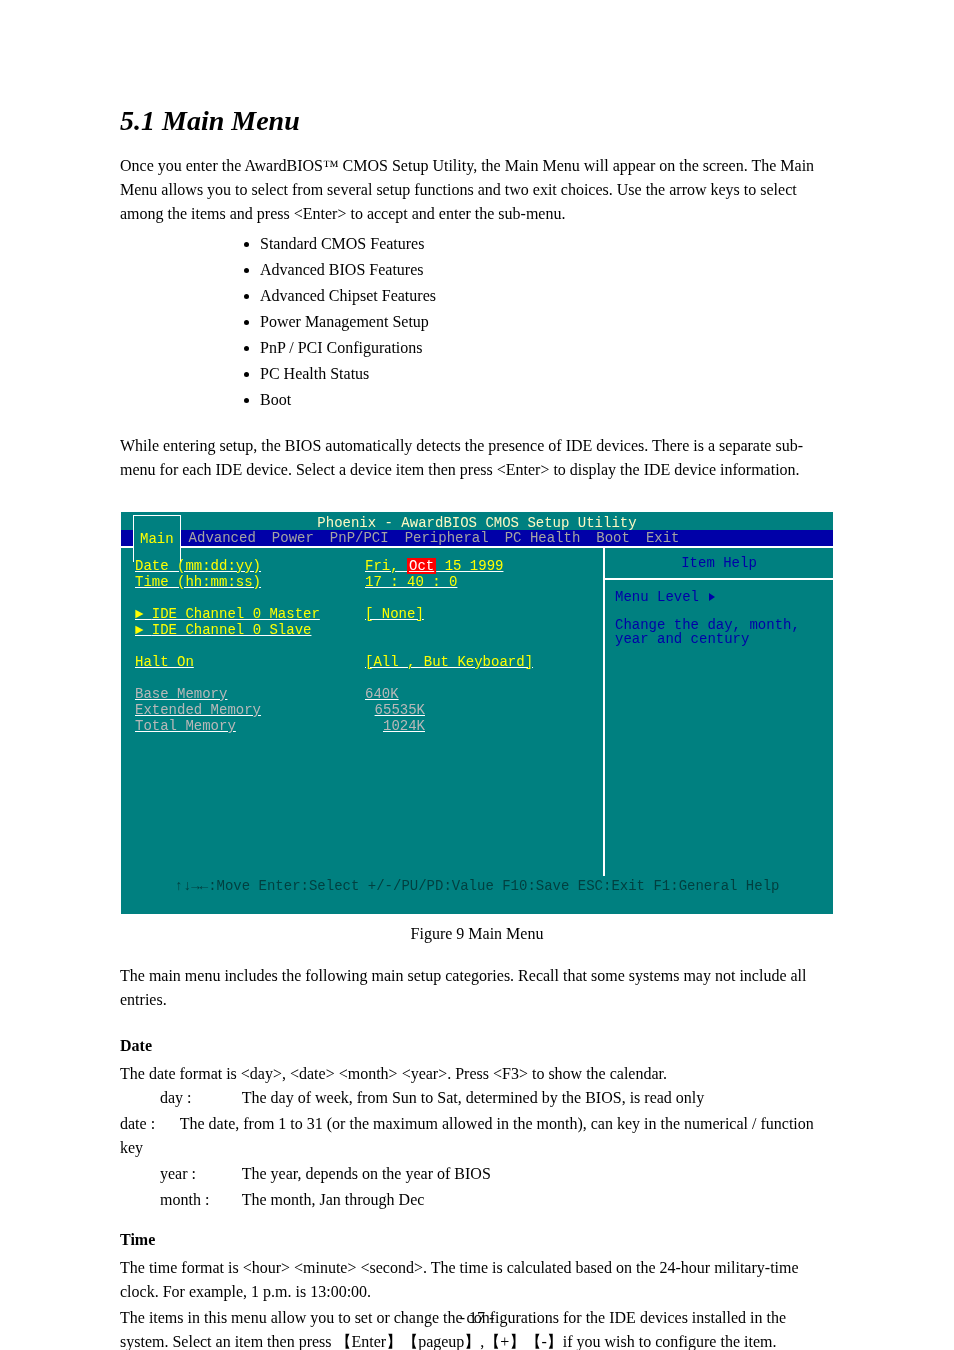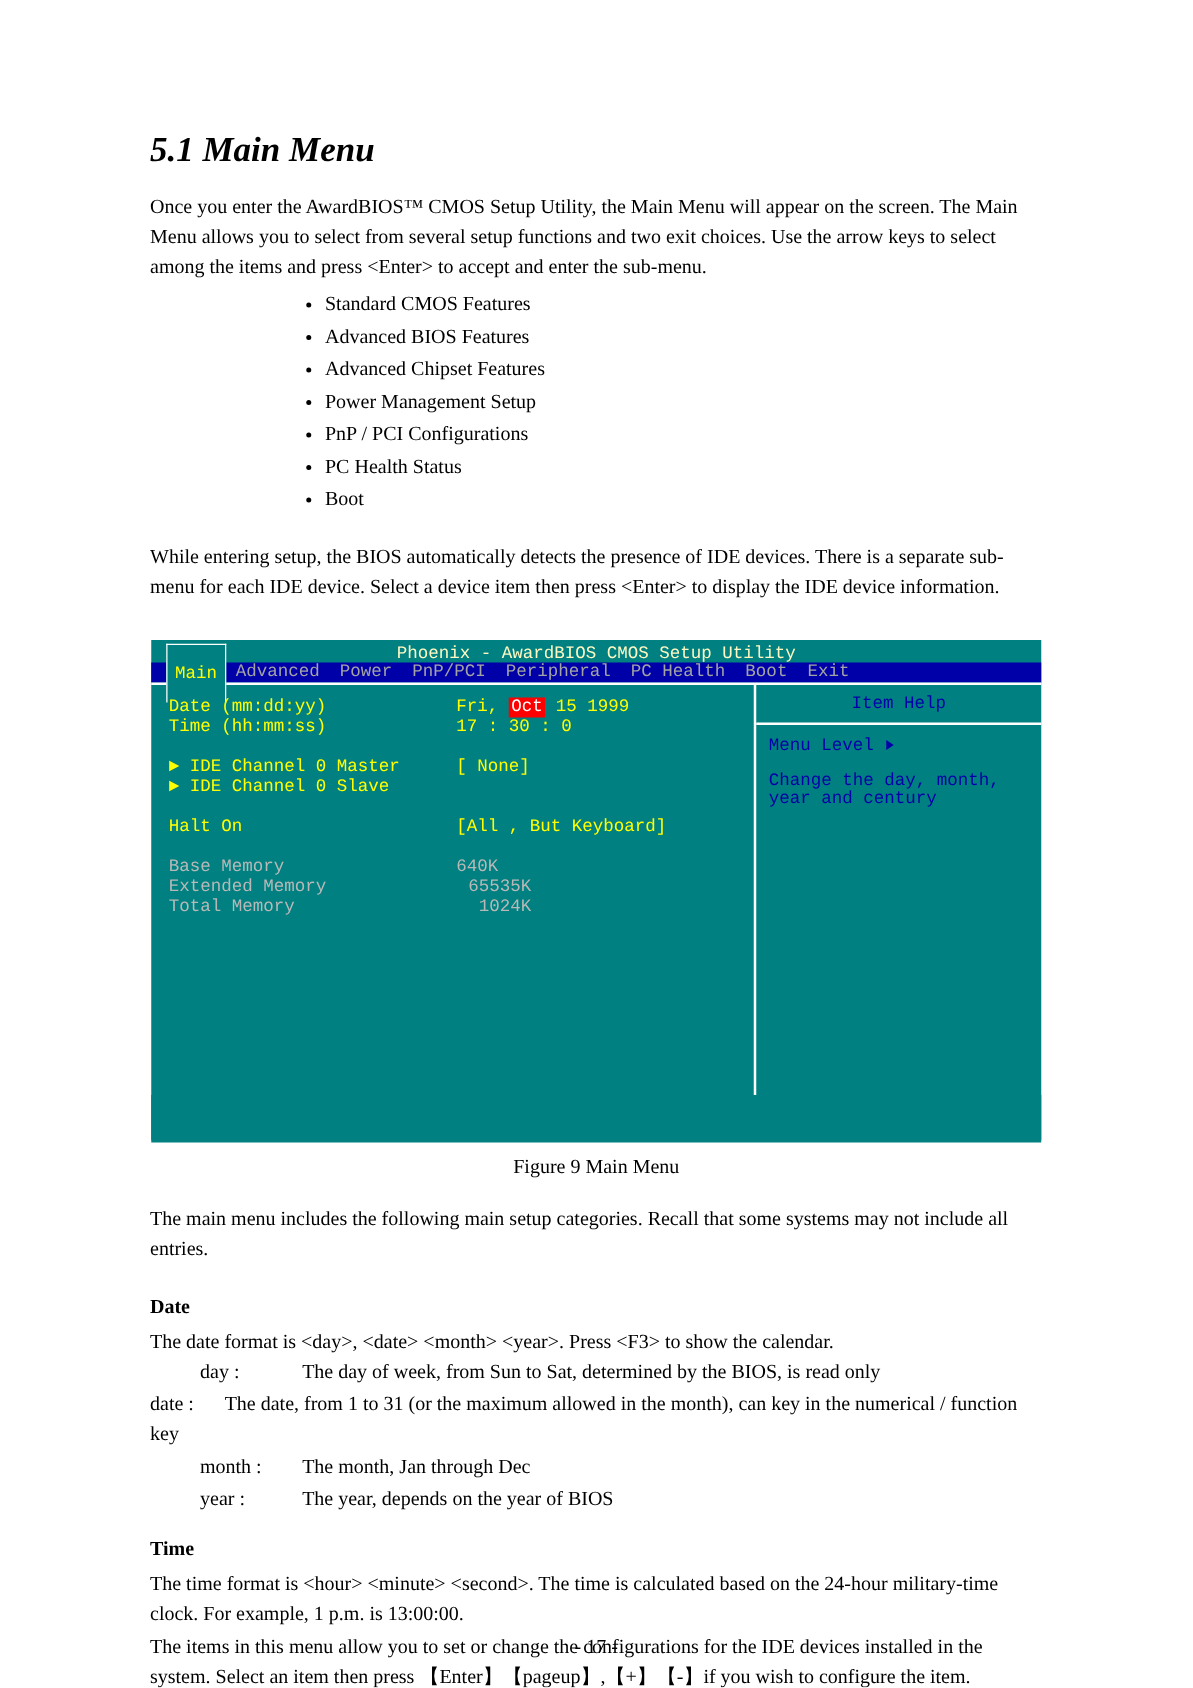--- a/index.html
+++ b/index.html
@@ -94,20 +94,21 @@
       padding: 16px 6px;
     }
     .bios-body {
       display: flex;
       height: 330px;
       border-top: 2px solid #fff;
     }
     .bios-left {
       width: 482px;
       padding: 10px 14px;
+      text-decoration: underline;
     }
     .bios-right {
       width: 230px;
       border-left: 2px solid #fff;
       padding: 0;
     }
     .bios-row {
       display: flex;
       margin-bottom: 0;
       line-height: 16px;
@@ -194,21 +195,21 @@
       <span>Exit</span>
     </div>
     <div class="bios-body">
       <div class="bios-left">
         <div class="bios-row">
           <span class="bios-lbl">Date (mm:dd:yy)</span>
           <span class="bios-val"><span>Fri, </span><span class="bios-sel">Oct</span><span> 15 1999</span></span>
         </div>
         <div class="bios-row">
           <span class="bios-lbl">Time (hh:mm:ss)</span>
-          <span class="bios-val">17 : 30 :  0</span>
+          <span class="bios-val">17 : 40 :  0</span>
         </div>
         <div class="spacer"></div>
         <div class="bios-row">
           <span class="bios-lbl"><span class="bios-arrow">► </span><span>IDE Channel 0 Master</span></span>
           <span class="bios-val">[ None]</span>
         </div>
         <div class="bios-row">
           <span class="bios-lbl"><span class="bios-arrow">► </span><span>IDE Channel 0 Slave</span></span>
         </div>
         <div class="spacer"></div>
@@ -232,45 +233,46 @@
       </div>
       <div class="bios-right">
         <div class="bios-help-title">Item Help</div>
         <div class="bios-help-body">
           <div class="ml"><span>Menu Level</span><span class="ml-arrow"></span></div>
           <div>Change the day, month, year and century</div>
         </div>
       </div>
     </div>
     <div class="bios-footer">
+      <div class="line">↑↓→←:Move  Enter:Select  +/-/PU/PD:Value  F10:Save  ESC:Exit  F1:General Help</div>
     </div>
   </div>
 
   <p class="figure-label">Figure 9 Main Menu</p>
 
   <p class="desc">The main menu includes the following main setup categories. Recall that some systems may not include all entries.</p>
 
   <div class="subheading">Date</div>
   <p>The date format is &lt;day&gt;, &lt;date&gt; &lt;month&gt; &lt;year&gt;. Press &lt;F3&gt; to show the calendar.</p>
 
   <div class="indent">
     <span class="sublbl"><span>day</span> :</span>
     <span>The day of week, from Sun to Sat, determined by the BIOS, is read only</span>
   </div>
   <div class="indent" style="padding-left:0;">
     <span class="sublbl" style="width:56px; padding-left:0;"><span>date</span> :</span>
     <span>The date, from 1 to 31 (or the maximum allowed in the month), can key in the numerical / function key</span>
   </div>
   <div class="indent">
+    <span class="sublbl"><span>year</span> :</span>
+    <span>The year, depends on the year of BIOS</span>
+  </div>
+  <div class="indent">
     <span class="sublbl"><span>month</span> :</span>
     <span>The month, Jan through Dec</span>
-  </div>
-  <div class="indent">
-    <span class="sublbl"><span>year</span> :</span>
-    <span>The year, depends on the year of BIOS</span>
   </div>
 
   <div style="height:14px;"></div>
   <div class="subheading">Time</div>
   <p>The time format is &lt;hour&gt; &lt;minute&gt; &lt;second&gt;. The time is calculated based on the 24-hour military-time clock. For example, 1 p.m. is 13:00:00.</p>
   <p style="margin-top:2px;">The items in this menu allow you to set or change the configurations for the IDE devices installed in the system. Select an item then press 【Enter】【pageup】,【+】【-】if you wish to configure the item.</p>
 
 </div>
 
 <div style="position:absolute; bottom:20px; width:100%; text-align:center;">- 17 -</div>

